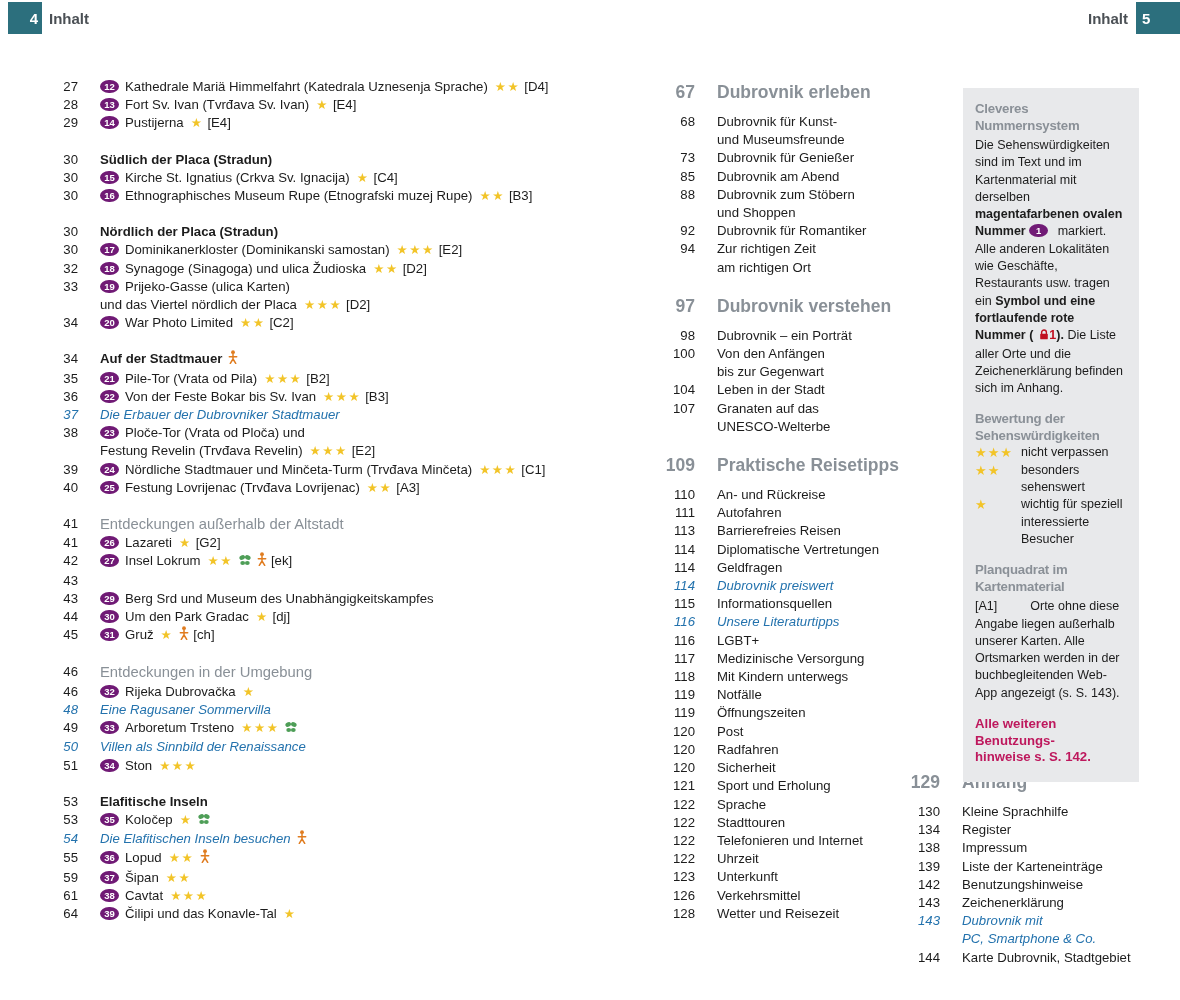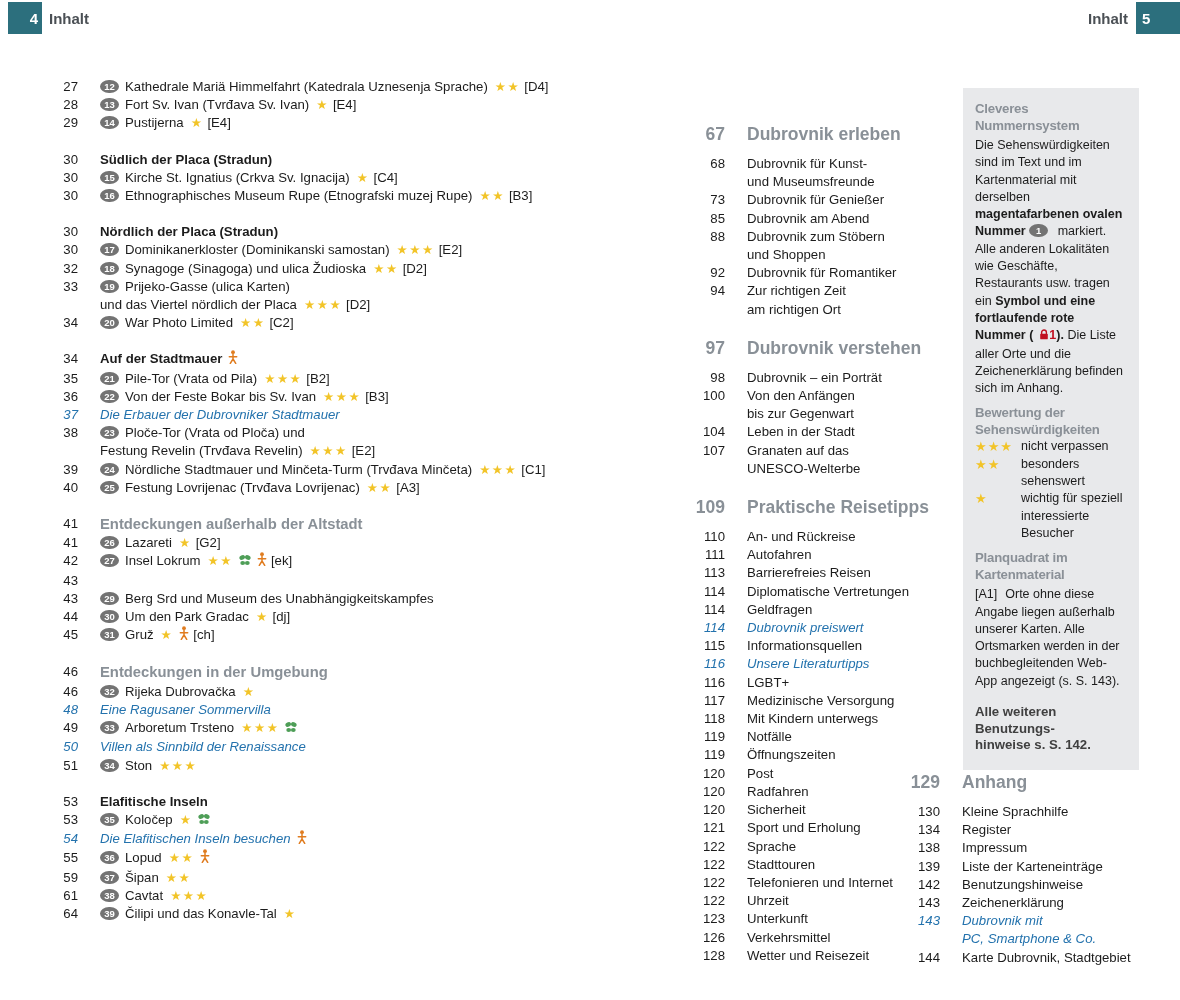--- a/index.html
+++ b/index.html
@@ -21,54 +21,54 @@
   #hdr-right .hblock{width:38px;justify-content:flex-start;padding-left:6px;}
   #hdr-right .htitle{margin-right:8px;}
 
   
   .row{display:flex;line-height:18.2px;font-size:13.2px;white-space:nowrap;}
   .pg{flex:none;width:38px;text-align:right;}
   .ct{margin-left:22px;}
   .group + .group{margin-top:18px;}
 
   .badge{display:inline-block;min-width:19px;height:13px;line-height:13px;
-         border-radius:9px / 6.5px;background:#737373;color:#fff;font-size:9.5px;
+         border-radius:9px / 6.5px;background:#701a75;color:#fff;font-size:9.5px;
          font-weight:700;text-align:center;margin-right:6px;vertical-align:1px;
          padding:0 1px;box-sizing:border-box;}
   .stars{color:#f2c428;font-size:12.5px;letter-spacing:1.5px;margin-left:7px;}
   .grid{margin-left:4px;}
   .icon{display:inline-block;margin-left:6px;vertical-align:-1px;}
   .hb{font-weight:700;}
-  .hg{font-weight:700;color:#899097;font-size:14.8px;}
+  .hg{font-weight:400;color:#899097;font-size:14.8px;}
   .essay{color:#2372ad;font-style:italic;}
   .pg.essay{color:#2372ad;font-style:italic;}
 
   #col-left{left:40px;top:78px;}
-  #col-mid{left:680px;top:80px;margin-top:42px;}
+  #col-mid{left:650px;top:80px;}
   #col-mid .pg{width:45px;}
   #col-anhang{left:880px;top:770px;}
   #col-anhang .pg{width:60px;}
 
   .sec + .sec{margin-top:17px;}
   .sec-head{line-height:25px;margin-bottom:8px;}
   .sec-head .pg,.sec-head .ct{font-weight:700;color:#899097;font-size:17.5px;}
 
   
   #sidebar{left:963px;top:88px;width:176px;min-height:512px;background:#e8e9eb;
            padding:13px 12px 16px;box-sizing:border-box;}
   .box-head{font-weight:700;color:#8a9097;font-size:13.2px;line-height:16.5px;
             letter-spacing:-0.2px;white-space:normal;}
   .box-text{font-size:12.5px;line-height:17.3px;margin:3px 0 0;white-space:normal;}
   .red{color:#c01020;font-weight:700;}
-  .mt{margin-top:8px;}
+  .mt{margin-top:14px;}
   .rating-row{display:flex;font-size:12.5px;line-height:17.3px;white-space:normal;}
   .rating-stars{flex:none;width:46px;color:#f2c428;font-size:13px;letter-spacing:1px;}
   .rating-label{flex:1;}
-  .plan-label{margin-right:8px;}
-  .box-footer{font-weight:700;color:#404040;font-size:13.2px;line-height:16.5px;margin-top:14px;}
+  .plan-label{margin-right:33px;}
+  .box-footer{font-weight:700;color:#be185d;font-size:13.2px;line-height:16.5px;margin-top:14px;}
 </style>
 </head>
 <body>
 
 <div id="hdr-left" class="hdr">
   <span class="hblock">
       <span>4</span>
     </span>
   <span class="htitle">Inhalt</span>
 </div>

